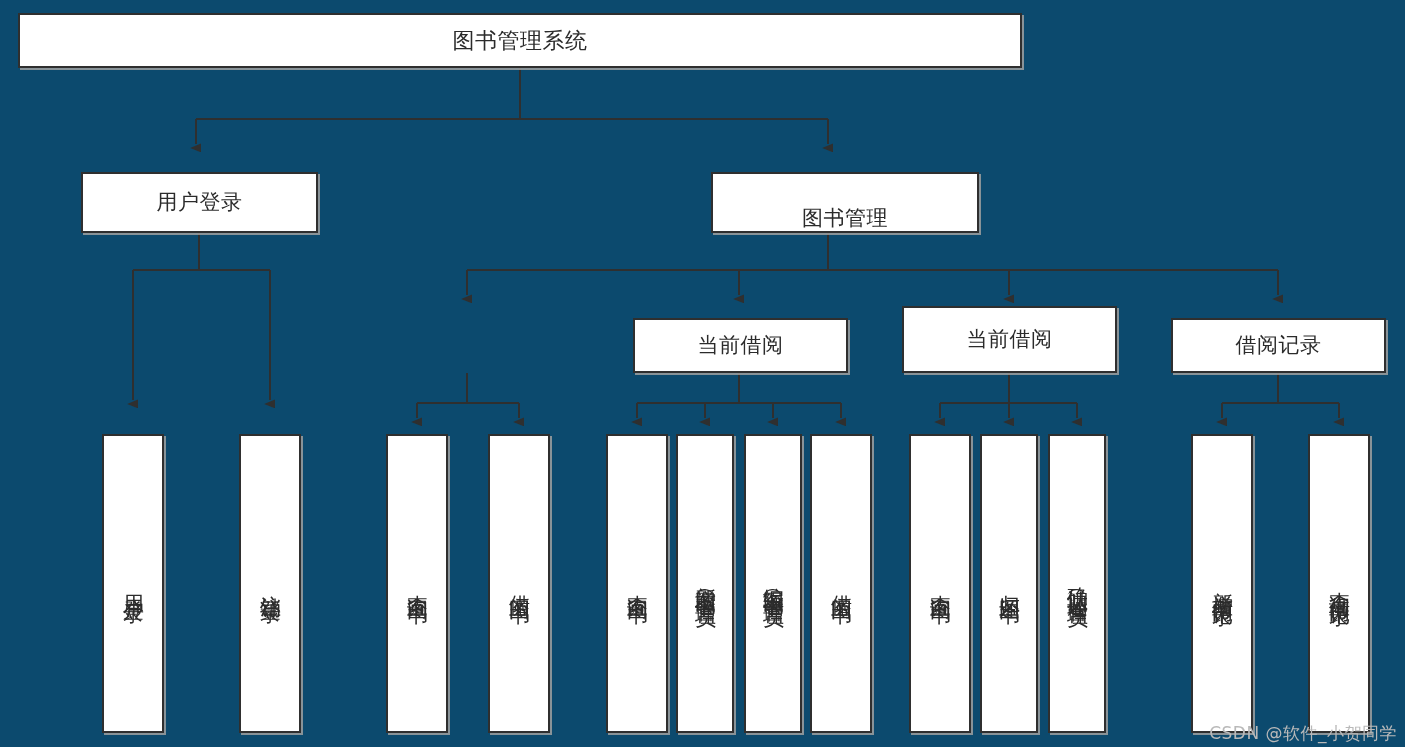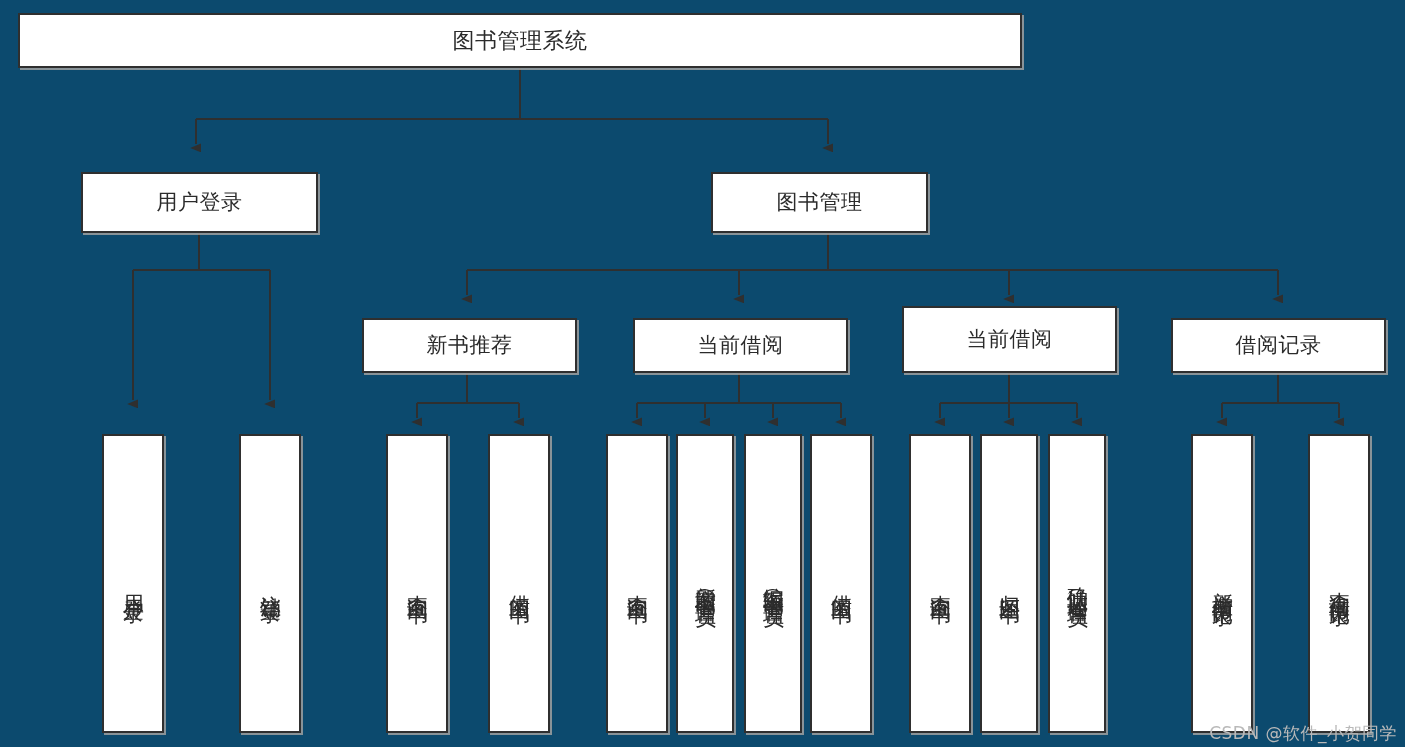--- a/index.html
+++ b/index.html
@@ -128,27 +128,24 @@
     </g>
   </svg>
 
   <div class="node root" style="left:18px; top:13px; width:1004px; height:55px;">
     <span class="lbl">图书管理系统</span>
   </div>
 
   <div class="node horiz" style="left:81px; top:172px; width:237px; height:61px;">
     <span class="lbl">用户登录</span>
   </div>
-  <div class="node horiz" style="left:711px; top:172px; width:217px; height:61px;">
+  <div class="node horiz" style="left:711px; top:172px; width:268px; height:61px;align-items:flex-end;">
     <span class="lbl">图书管理</span>
   </div>
 
-  <div class="node horiz" style="left:362px; top:318px; width:215px; height:55px;">
-    <span class="lbl">新书推荐</span>
-  </div>
   <div class="node horiz" style="left:633px; top:318px; width:215px; height:55px;">
     <span class="lbl">当前借阅</span>
   </div>
   <div class="node horiz" style="left:902px; top:306px; width:215px; height:67px;">
     <span class="lbl">当前借阅</span>
   </div>
   <div class="node horiz" style="left:1171px; top:318px; width:215px; height:55px;">
     <span class="lbl">借阅记录</span>
   </div>
 

